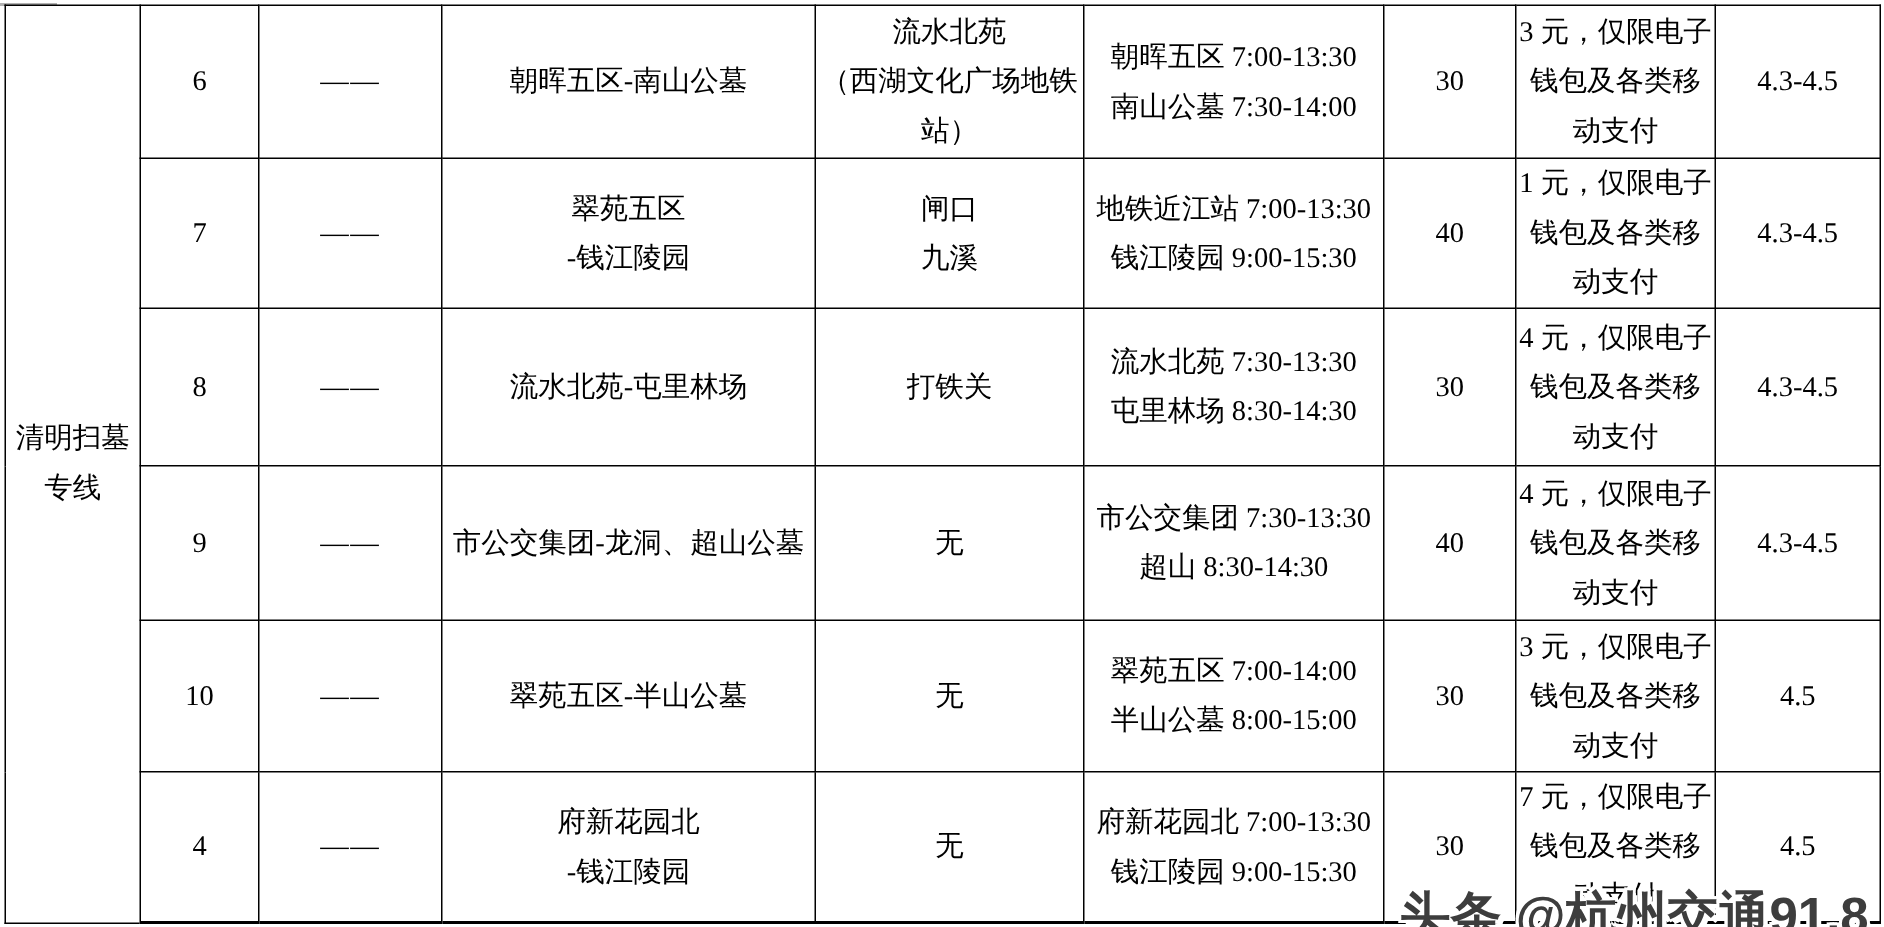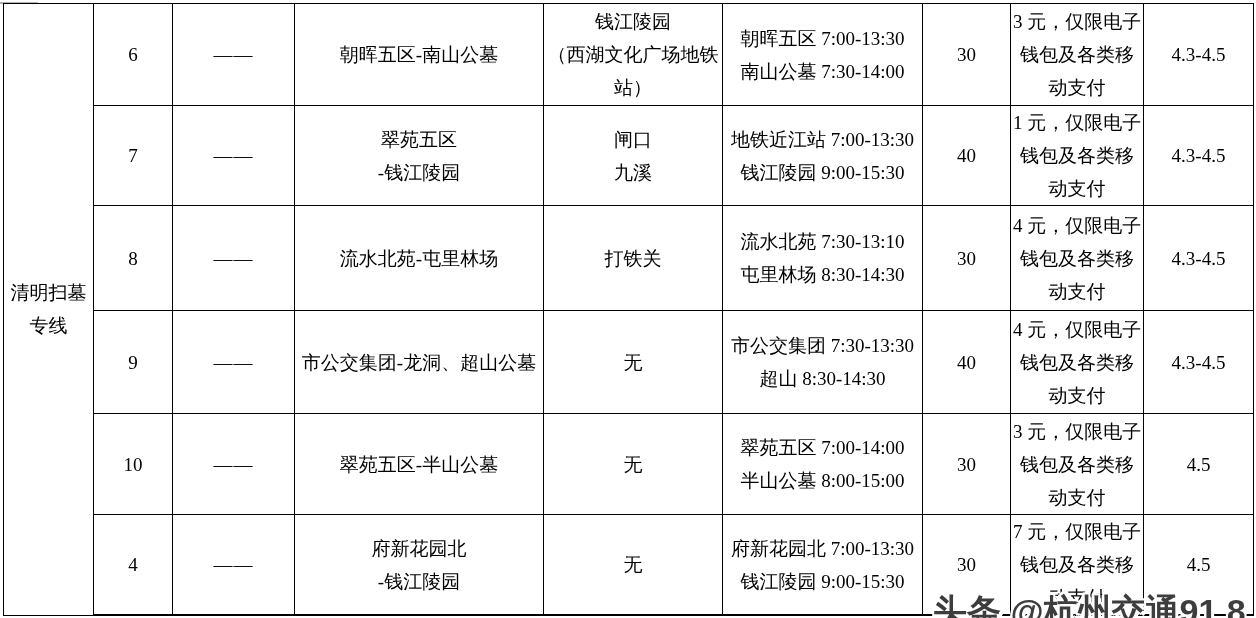--- a/index.html
+++ b/index.html
@@ -92,21 +92,21 @@
           <col style="width:133px">
           <col style="width:110px">
       </colgroup>
       <tbody>
         <tr style="height:102px">
           <td class="cat-cell" rowspan="6">清明扫墓
 专线</td>
           <td>6</td>
           <td class="dash-cell">——</td>
           <td>朝晖五区-南山公墓</td>
-          <td>钱江陵园
+          <td>流水北苑
 （西湖文化广场地铁
 站）</td>
           <td>朝晖五区 7:00-13:30
 南山公墓 7:30-14:00</td>
           <td>30</td>
           <td>3 元，仅限电子
 钱包及各类移
 动支付</td>
           <td>4.3-4.5</td>
         </tr>
@@ -123,21 +123,21 @@
           <td>1 元，仅限电子
 钱包及各类移
 动支付</td>
           <td>4.3-4.5</td>
         </tr>
         <tr style="height:105px">
           <td>8</td>
           <td class="dash-cell">——</td>
           <td>流水北苑-屯里林场</td>
           <td>打铁关</td>
-          <td>流水北苑 7:30-13:10
+          <td>流水北苑 7:30-13:30
 屯里林场 8:30-14:30</td>
           <td>30</td>
           <td>4 元，仅限电子
 钱包及各类移
 动支付</td>
           <td>4.3-4.5</td>
         </tr>
         <tr style="height:103px">
           <td>9</td>
           <td class="dash-cell">——</td>

